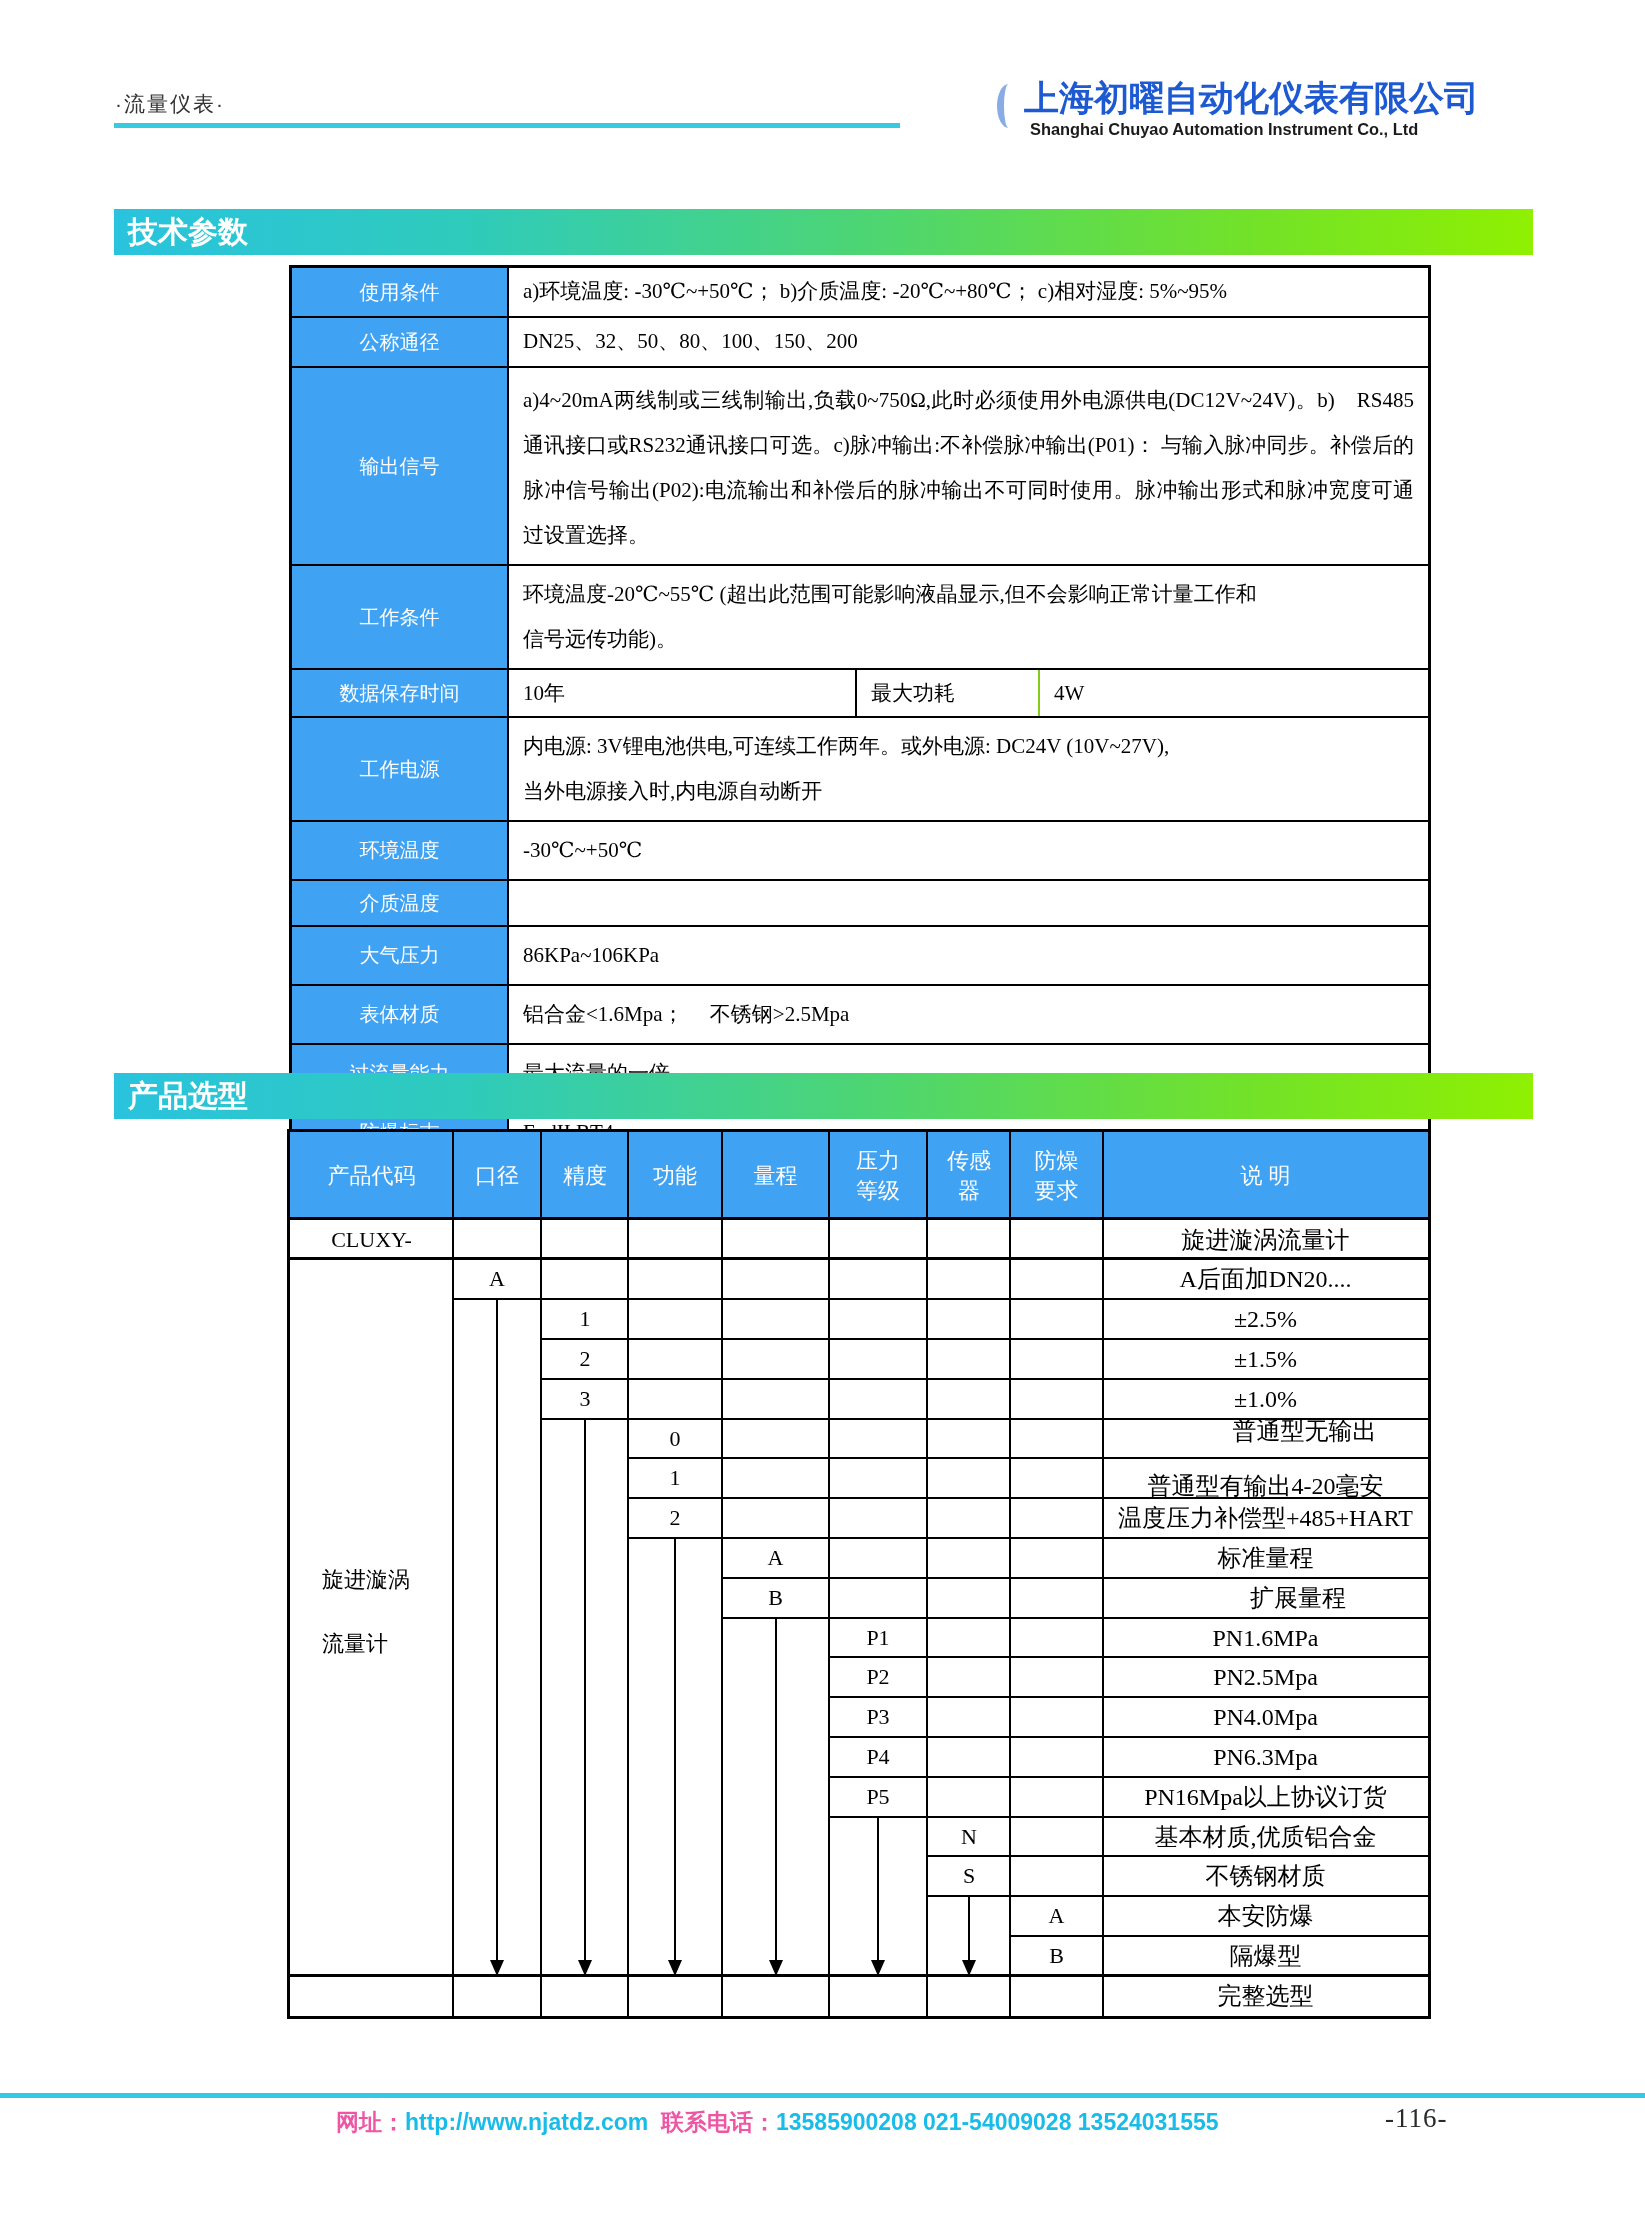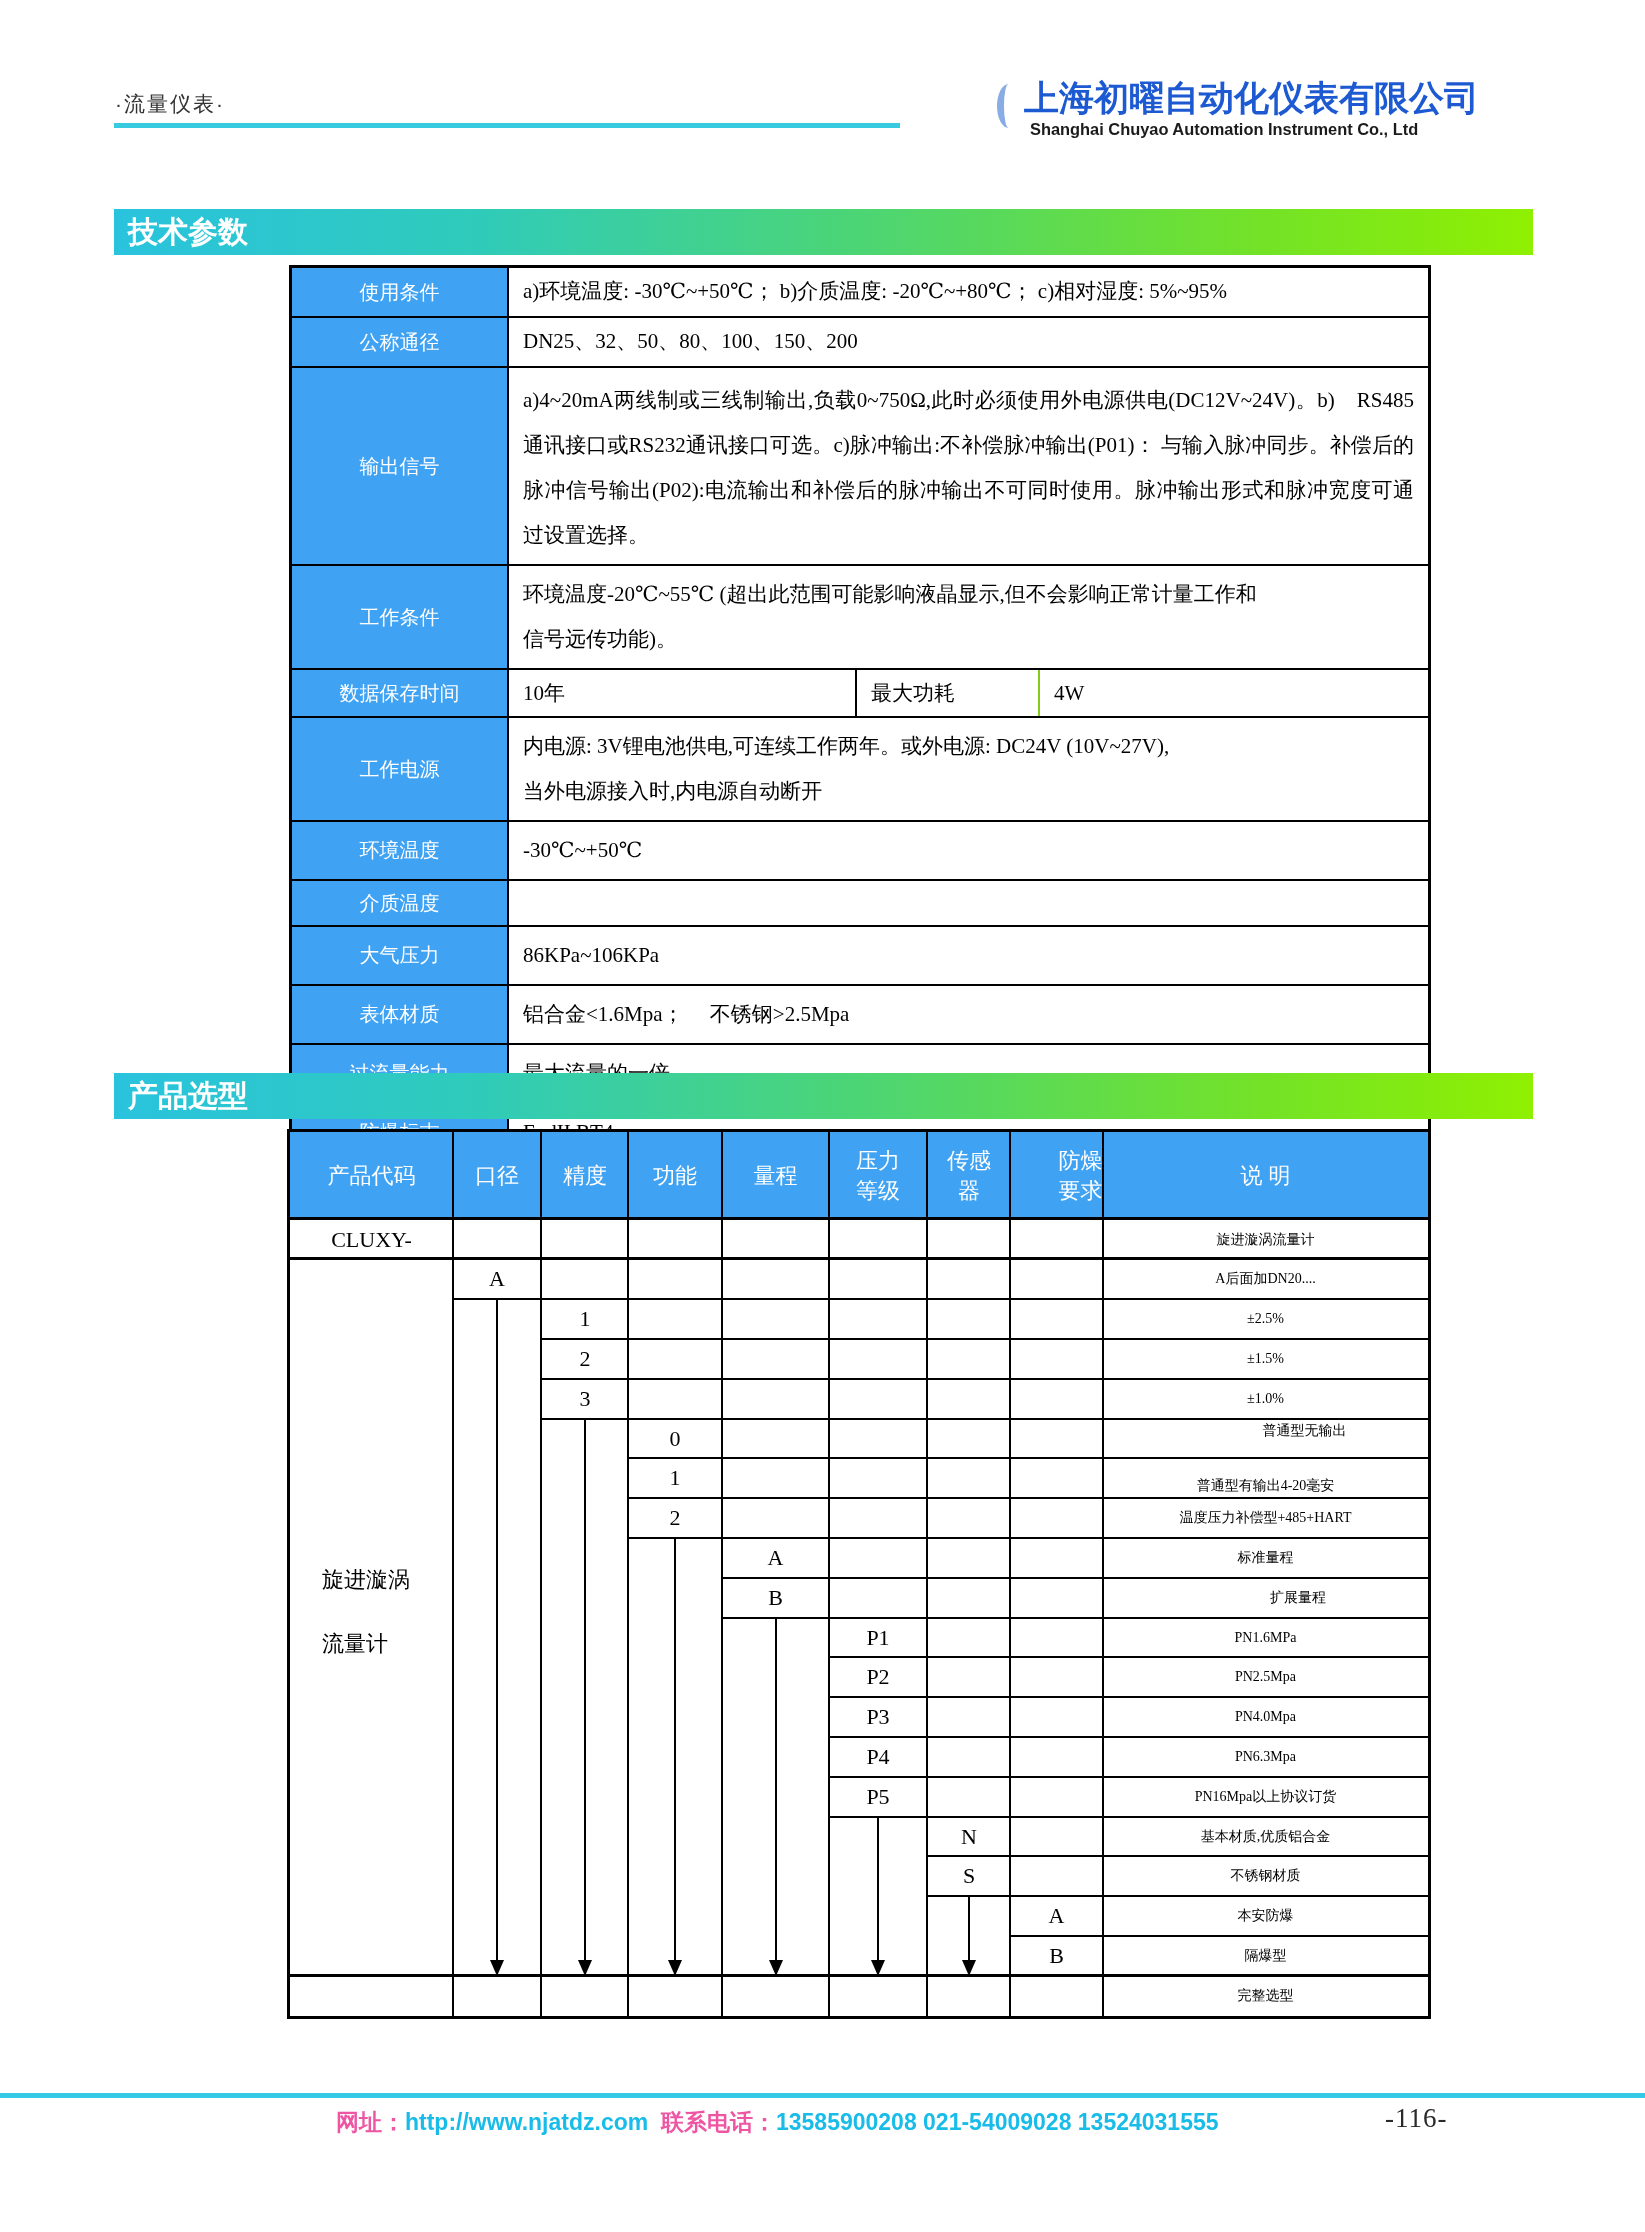--- a/index.html
+++ b/index.html
@@ -41,21 +41,21 @@
   
   #selection-table{position:absolute;left:287px;top:1129px;width:1138px;height:884px;
                    border:3px solid #000;background:#fff;}
   #selection-table>div{position:absolute;box-sizing:border-box;}
   .hcell{display:flex;align-items:center;justify-content:center;color:#fff;
          font-size:22px;line-height:1.35;white-space:pre-line;text-align:center;
          font-family:"Liberation Sans","DejaVu Sans",sans-serif;}
   .cellc{display:flex;align-items:center;justify-content:center;
          font-family:"Liberation Serif","DejaVu Serif",serif;font-size:22px;color:#000;}
   .celld{display:flex;align-items:center;justify-content:center;
-         font-family:"Liberation Serif","DejaVu Serif",serif;font-size:14px;color:#000;}
+         font-family:"Liberation Serif","DejaVu Serif",serif;font-size:24px;color:#000;}
 
   
   .footer-rule{position:absolute;left:0;top:2093px;width:1646px;height:5px;background:#35c9e8;}
   .footer-text{position:absolute;left:336px;top:2107px;font-size:23px;font-weight:bold;white-space:nowrap;}
   .f-label{color:#ee56a4;}
   .f-value{color:#19bce8;}
   .page-num{position:absolute;left:1385px;top:2103px;font-family:"Liberation Serif","DejaVu Serif",serif;
             font-size:27px;color:#2a2a2a;letter-spacing:1px;}
 </style>
 </head>
@@ -137,21 +137,21 @@
     <div style="left: 0px; top: 0px; width: 1138px; height: 88px; background: rgb(63, 162, 243);"></div>
     <div class="hcell" style="left: 0px; top: 0px; width: 163px; height: 88px;">产品代码</div>
     <div class="hcell" style="left: 163px; top: 0px; width: 88px; height: 88px;">口径</div>
     <div class="hcell" style="left: 251px; top: 0px; width: 88px; height: 88px;">精度</div>
     <div class="hcell" style="left: 338px; top: 0px; width: 94px; height: 88px;">功能</div>
     <div class="hcell" style="left: 432px; top: 0px; width: 107px; height: 88px;">量程</div>
     <div class="hcell" style="left: 539px; top: 0px; width: 98px; height: 88px;">压力
 等级</div>
     <div class="hcell" style="left: 637px; top: 0px; width: 84px; height: 88px;">传感
 器</div>
-    <div class="hcell" style="left: 720px; top: 0px; width: 93px; height: 88px; margin-left: 24px;">防燥
+    <div class="hcell" style="left: 720px; top: 0px; width: 93px; height: 88px;">防燥
 要求</div>
     <div class="hcell" style="left: 813px; top: 0px; width: 325px; height: 88px;">说  明</div>
     <div style="left: 0px; top: 85px; width: 1138px; height: 3px; background: rgb(0, 0, 0);"></div>
     <div style="left: 162px; top: 0px; width: 2px; height: 100%; background: rgb(0, 0, 0);"></div>
     <div style="left: 250px; top: 0px; width: 2px; height: 100%; background: rgb(0, 0, 0);"></div>
     <div style="left: 337px; top: 0px; width: 2px; height: 100%; background: rgb(0, 0, 0);"></div>
     <div style="left: 431px; top: 0px; width: 2px; height: 100%; background: rgb(0, 0, 0);"></div>
     <div style="left: 538px; top: 0px; width: 2px; height: 100%; background: rgb(0, 0, 0);"></div>
     <div style="left: 636px; top: 0px; width: 2px; height: 100%; background: rgb(0, 0, 0);"></div>
     <div style="left: 719px; top: 0px; width: 2px; height: 100%; background: rgb(0, 0, 0);"></div>

